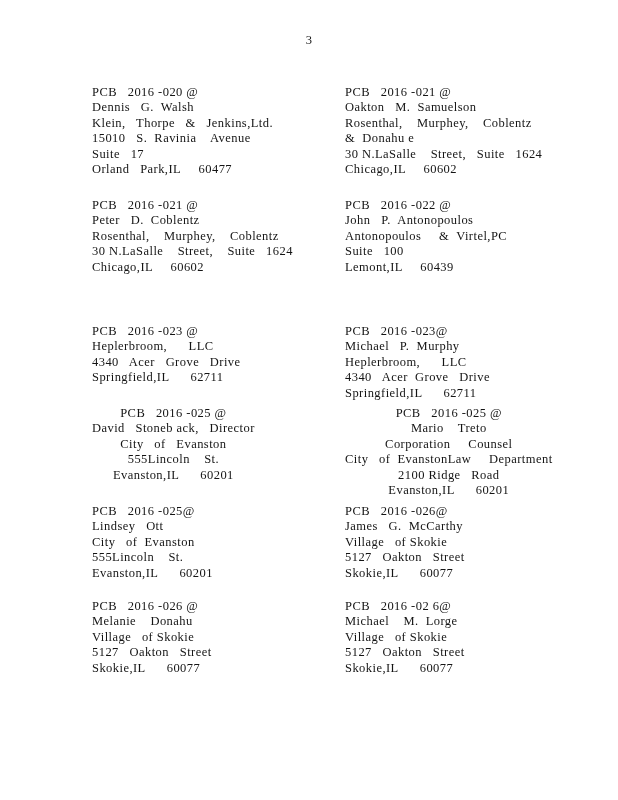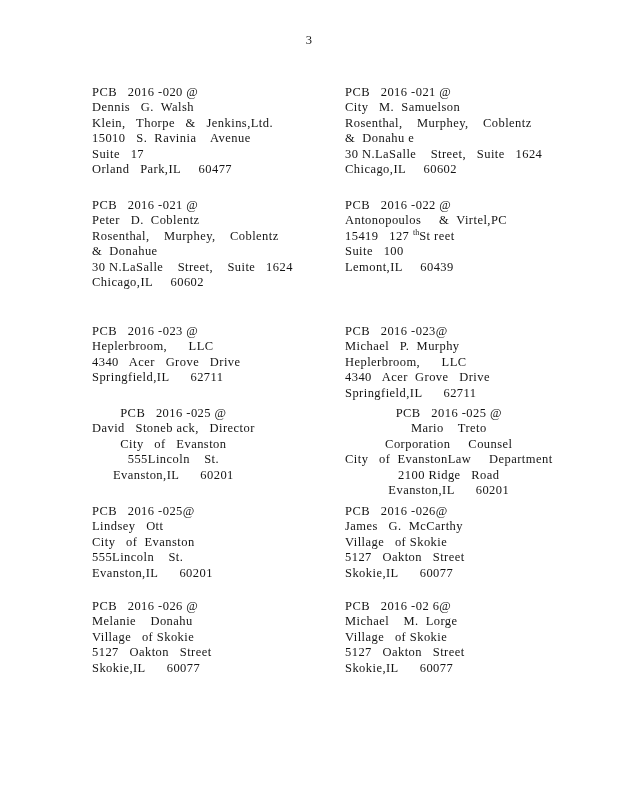--- a/index.html
+++ b/index.html
@@ -61,40 +61,39 @@
     <div class="line">PCB   2016 -020 @</div>
     <div class="line">Dennis   G.  Walsh</div>
     <div class="line">Klein,   Thorpe   &amp;   Jenkins,Ltd.</div>
     <div class="line">15010   S.  Ravinia    Avenue</div>
     <div class="line">Suite   17</div>
     <div class="line">Orland   Park,IL     60477</div>
   </div>
 
   <div class="entry col-right row-1">
     <div class="line">PCB   2016 -021 @</div>
-    <div class="line">City   M.  Samuelson</div>
+    <div class="line">Oakton   M.  Samuelson</div>
     <div class="line">Rosenthal,    Murphey,    Coblentz</div>
     <div class="line">&amp;  Donahu e</div>
     <div class="line">30 N.LaSalle    Street,   Suite   1624</div>
     <div class="line">Chicago,IL     60602</div>
   </div>
 
   <div class="entry col-left row-2">
     <div class="line">PCB   2016 -021 @</div>
     <div class="line">Peter   D.  Coblentz</div>
     <div class="line">Rosenthal,    Murphey,    Coblentz</div>
-    <div class="line">&amp;  Donahue</div>
     <div class="line">30 N.LaSalle    Street,    Suite   1624</div>
     <div class="line">Chicago,IL     60602</div>
   </div>
 
   <div class="entry col-right row-2">
     <div class="line">PCB   2016 -022 @</div>
+    <div class="line">John   P.  Antonopoulos</div>
     <div class="line">Antonopoulos     &amp;  Virtel,PC</div>
-    <div class="line"><span>15419   127 </span><sup>th</sup><span>St reet</span></div>
     <div class="line">Suite   100</div>
     <div class="line">Lemont,IL     60439</div>
   </div>
 
   <div class="entry col-left row-3">
     <div class="line">PCB   2016 -023 @</div>
     <div class="line">Heplerbroom,      LLC</div>
     <div class="line">4340   Acer   Grove   Drive</div>
     <div class="line">Springfield,IL      62711</div>
   </div>

